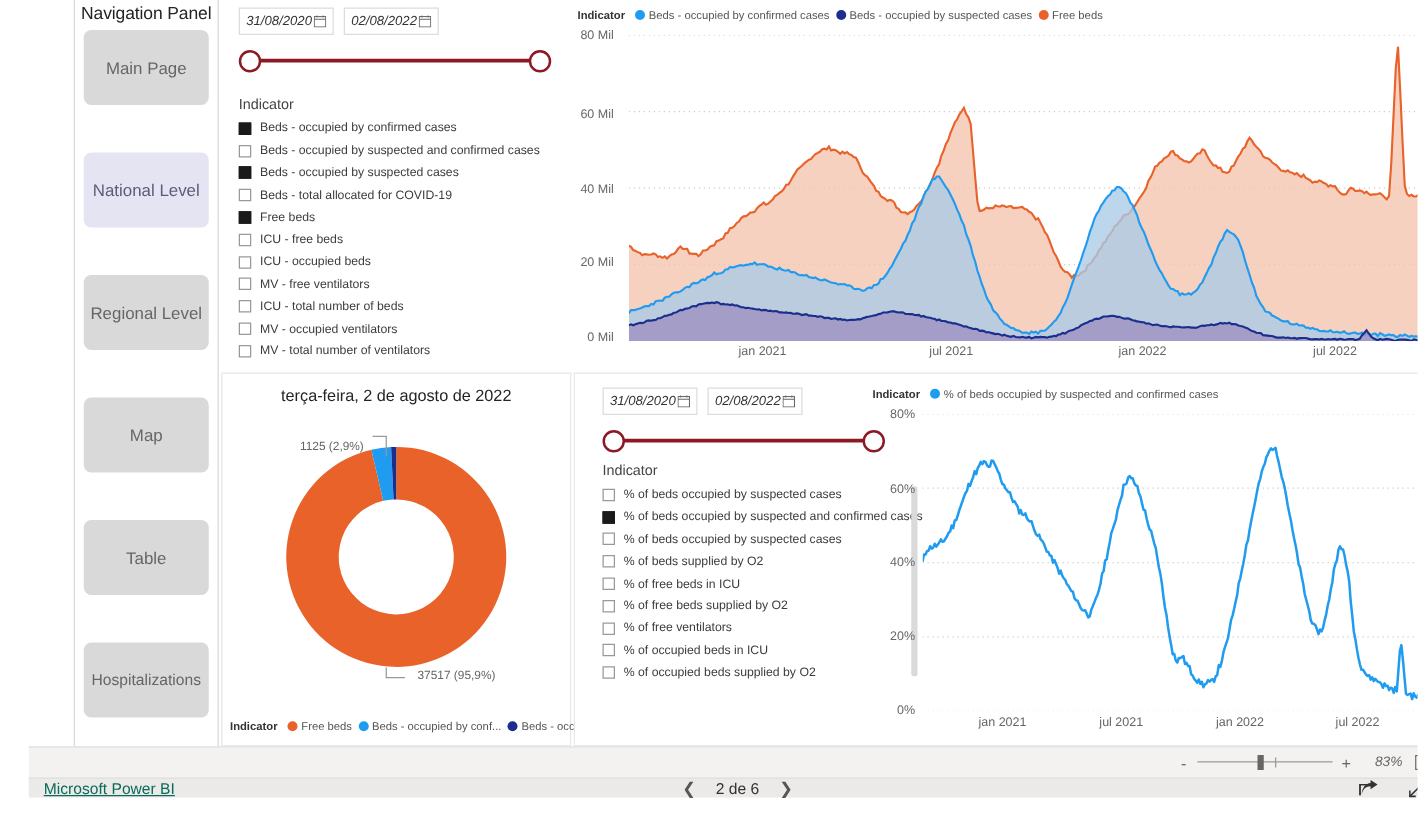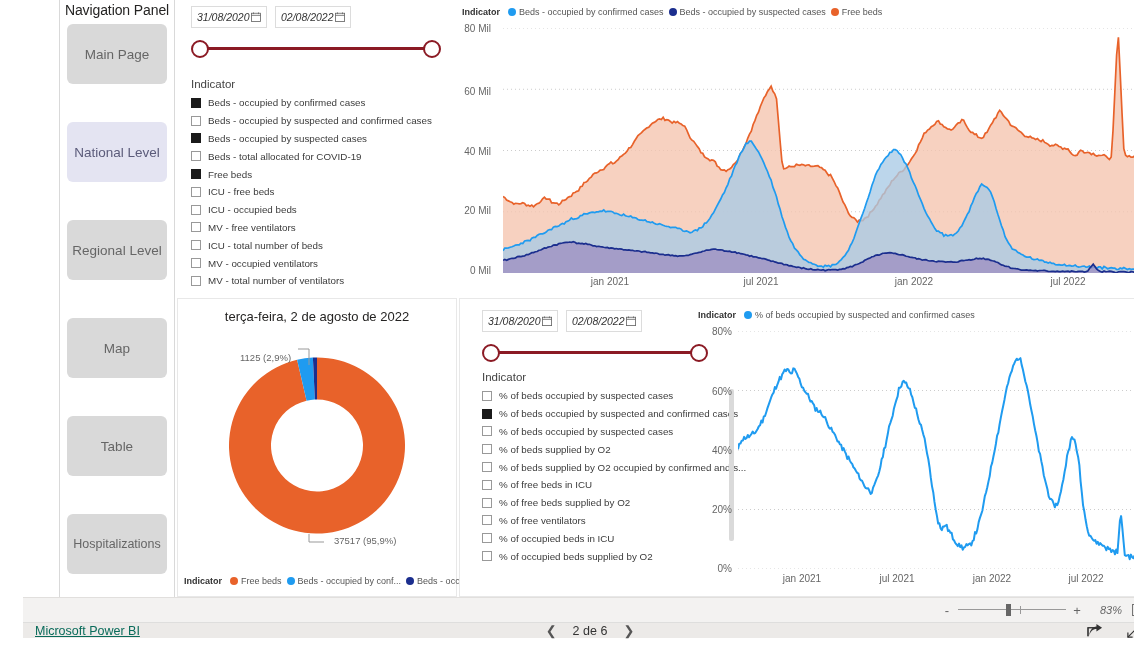--- a/index.html
+++ b/index.html
@@ -370,24 +370,20 @@
               <span class="cb checked"></span>
               <span class="ind-label">% of beds occupied by suspected and confirmed cases</span>
             </div>
             <div class="ind-item">
               <span class="cb"></span>
               <span class="ind-label">% of beds occupied by suspected cases</span>
             </div>
             <div class="ind-item">
               <span class="cb"></span>
               <span class="ind-label">% of beds supplied by O2</span>
-            </div>
-            <div class="ind-item">
-              <span class="cb"></span>
-              <span class="ind-label">% of beds supplied by O2 occupied by confirmed and s...</span>
             </div>
             <div class="ind-item">
               <span class="cb"></span>
               <span class="ind-label">% of free beds in ICU</span>
             </div>
             <div class="ind-item">
               <span class="cb"></span>
               <span class="ind-label">% of free beds supplied by O2</span>
             </div>
             <div class="ind-item">

